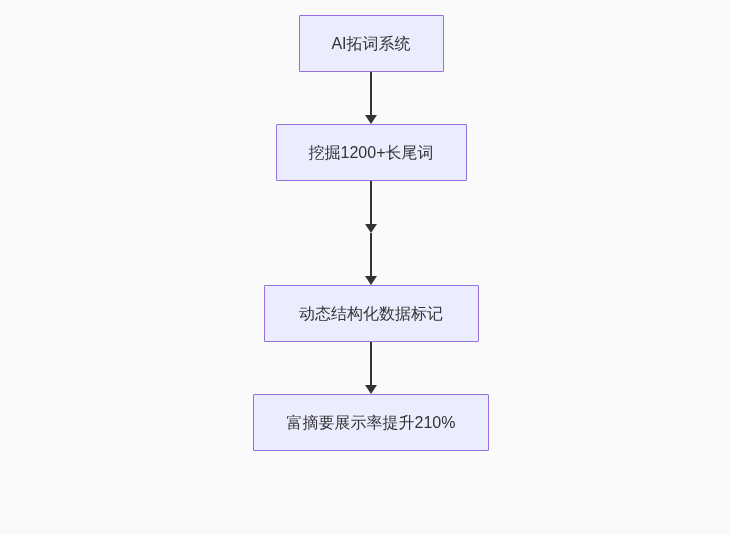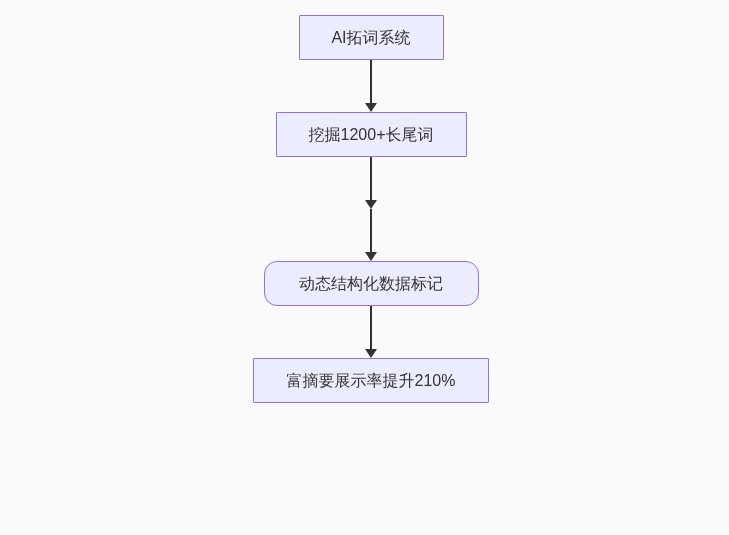--- a/index.html
+++ b/index.html
@@ -18,37 +18,37 @@
     position: absolute;
     left: 371px;
     top: 15px;
     transform: translateX(-50%);
     display: flex;
     flex-direction: column;
     align-items: center;
   }
   .node {
     box-sizing: border-box;
-    height: 45px;
+    height: 57px;
     background: var(--node-fill, #ececff);
     border: 1px solid var(--node-border, #9370db);
     border-radius: 1px;
     display: flex;
     align-items: center;
     justify-content: center;
     color: var(--text, #333333);
     font-size: 16px;
     line-height: 1;
     white-space: nowrap;
     padding: 0 12px;
   }
   .n1 { min-width: 145px; }
   .n2 { min-width: 191px; }
   .n3 { min-width: 222px; }
-  .n4 { min-width: 215px; border-radius: 13px; }
+  .n4 { min-width: 215px; }
   .n5 { min-width: 236px; text-align: center; }
   .edge {
     height: 52px;
     display: flex;
     flex-direction: column;
     align-items: center;
   }
   .edge-line {
     width: 2px;
     flex: 1 1 auto;

